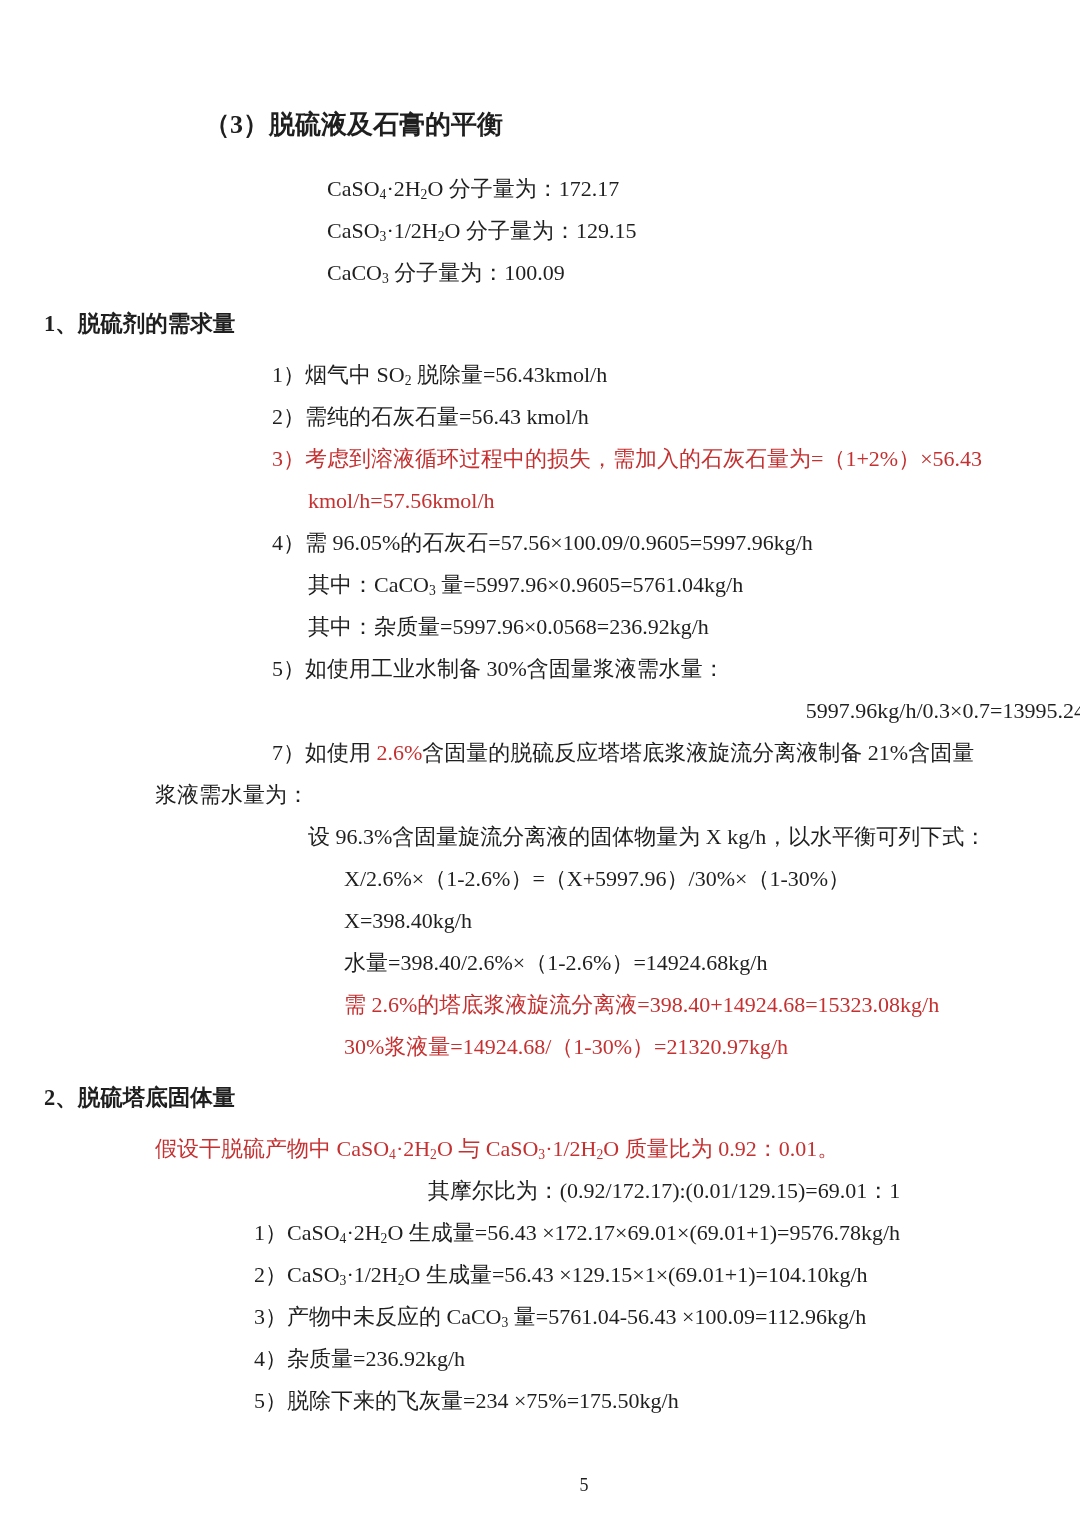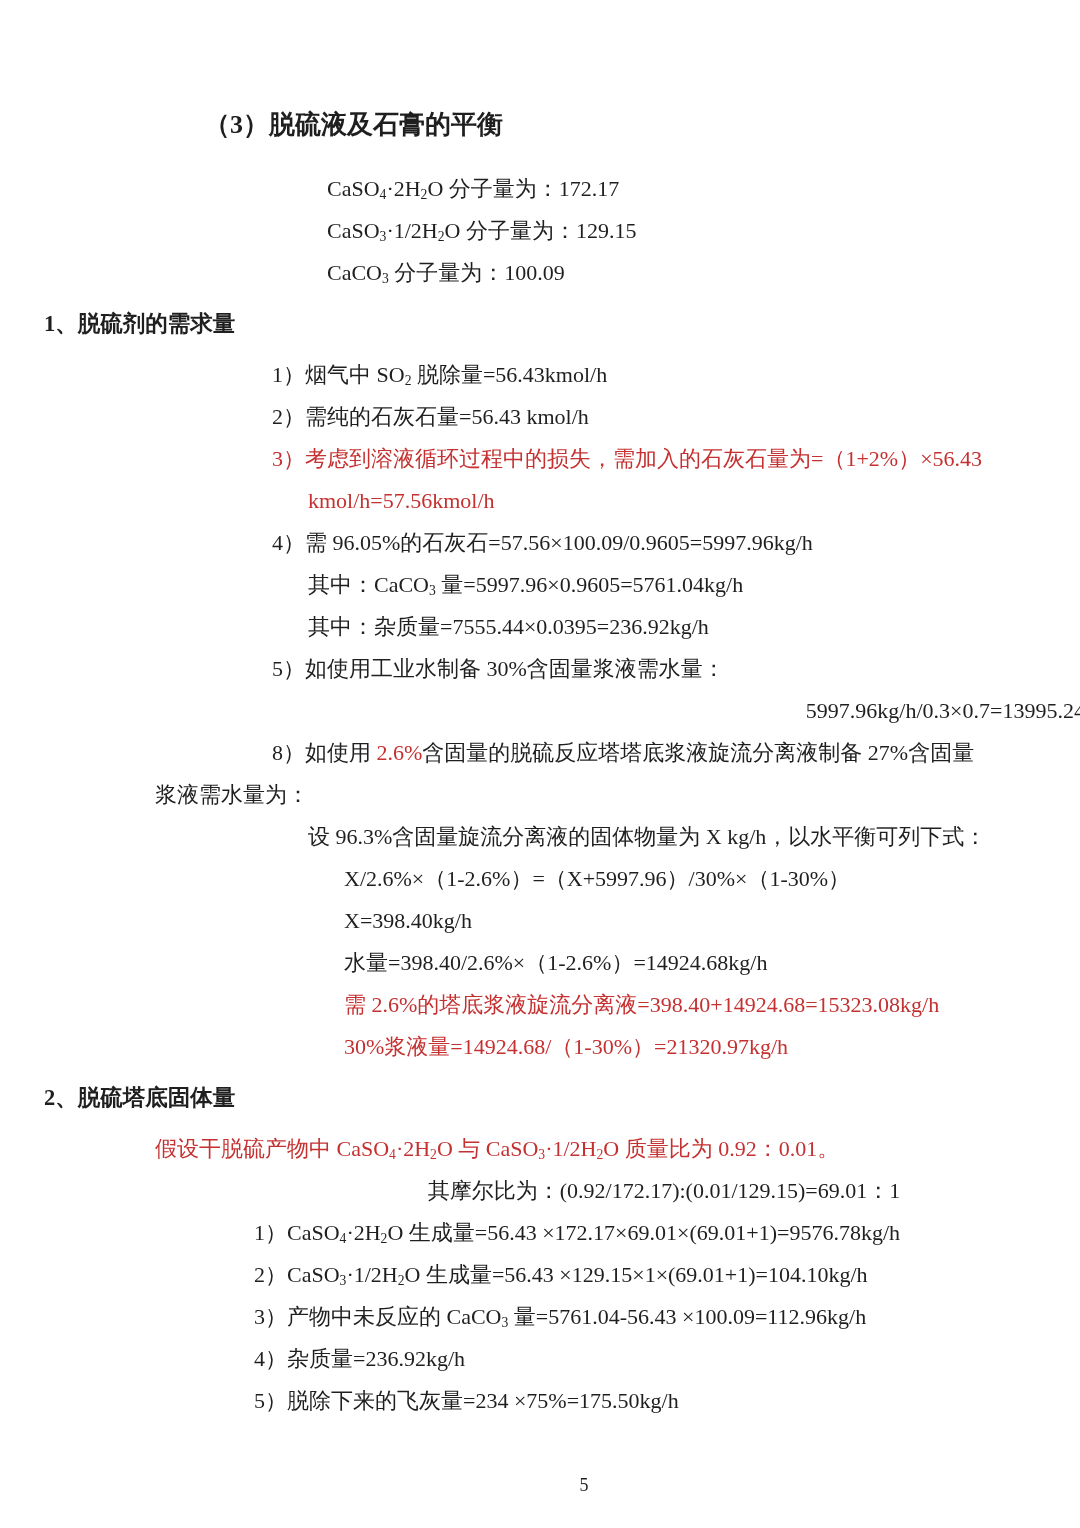--- a/index.html
+++ b/index.html
@@ -79,24 +79,24 @@
       <div class="line molweight"><span>CaSO<sub>4</sub>·2H<sub>2</sub>O 分子量为：172.17</span></div>
       <div class="line molweight"><span>CaSO<sub>3</sub>·1/2H<sub>2</sub>O 分子量为：129.15</span></div>
       <div class="line molweight"><span>CaCO<sub>3</sub> 分子量为：100.09</span></div>
       <div class="line heading"><span>1、脱硫剂的需求量</span></div>
       <div class="line item"><span>1）烟气中 SO<sub>2</sub> 脱除量=56.43kmol/h</span></div>
       <div class="line item"><span>2）需纯的石灰石量=56.43 kmol/h</span></div>
       <div class="line item red"><span>3）考虑到溶液循环过程中的损失，需加入的石灰石量为=（1+2%）×56.43</span></div>
       <div class="line continuation red"><span>kmol/h=57.56kmol/h</span></div>
       <div class="line item"><span>4）需 96.05%的石灰石=57.56×100.09/0.9605=5997.96kg/h</span></div>
       <div class="line continuation"><span>其中：CaCO<sub>3</sub> 量=5997.96×0.9605=5761.04kg/h</span></div>
-      <div class="line continuation"><span>其中：杂质量=7555.44×0.0395=236.92kg/h</span></div>
+      <div class="line continuation"><span>其中：杂质量=5997.96×0.0568=236.92kg/h</span></div>
       <div class="line item"><span>5）如使用工业水制备 30%含固量浆液需水量：</span></div>
       <div class="line subitem"><span>5997.96kg/h/0.3×0.7=13995.24kg/h</span></div>
-      <div class="line item"><span>8）如使用 </span><span class="red">2.6%</span><span>含固量的脱硫反应塔塔底浆液旋流分离液制备 27%含固量</span></div>
+      <div class="line item"><span>7）如使用 </span><span class="red">2.6%</span><span>含固量的脱硫反应塔塔底浆液旋流分离液制备 21%含固量</span></div>
       <div class="line wrap"><span>浆液需水量为：</span></div>
       <div class="line continuation"><span>设 96.3%含固量旋流分离液的固体物量为 X kg/h，以水平衡可列下式：</span></div>
       <div class="line formula"><span>X/2.6%×（1-2.6%）=（X+5997.96）/30%×（1-30%）</span></div>
       <div class="line formula"><span>X=398.40kg/h</span></div>
       <div class="line formula"><span>水量=398.40/2.6%×（1-2.6%）=14924.68kg/h</span></div>
       <div class="line formula red"><span>需 2.6%的塔底浆液旋流分离液=398.40+14924.68=15323.08kg/h</span></div>
       <div class="line formula red"><span>30%浆液量=14924.68/（1-30%）=21320.97kg/h</span></div>
       <div class="line heading"><span>2、脱硫塔底固体量</span></div>
       <div class="line wrap red"><span>假设干脱硫产物中 CaSO<sub>4</sub>·2H<sub>2</sub>O 与 CaSO<sub>3</sub>·1/2H<sub>2</sub>O 质量比为 0.92：0.01。</span></div>
       <div class="line flush"><span>其摩尔比为：(0.92/172.17):(0.01/129.15)=69.01：1</span></div>

